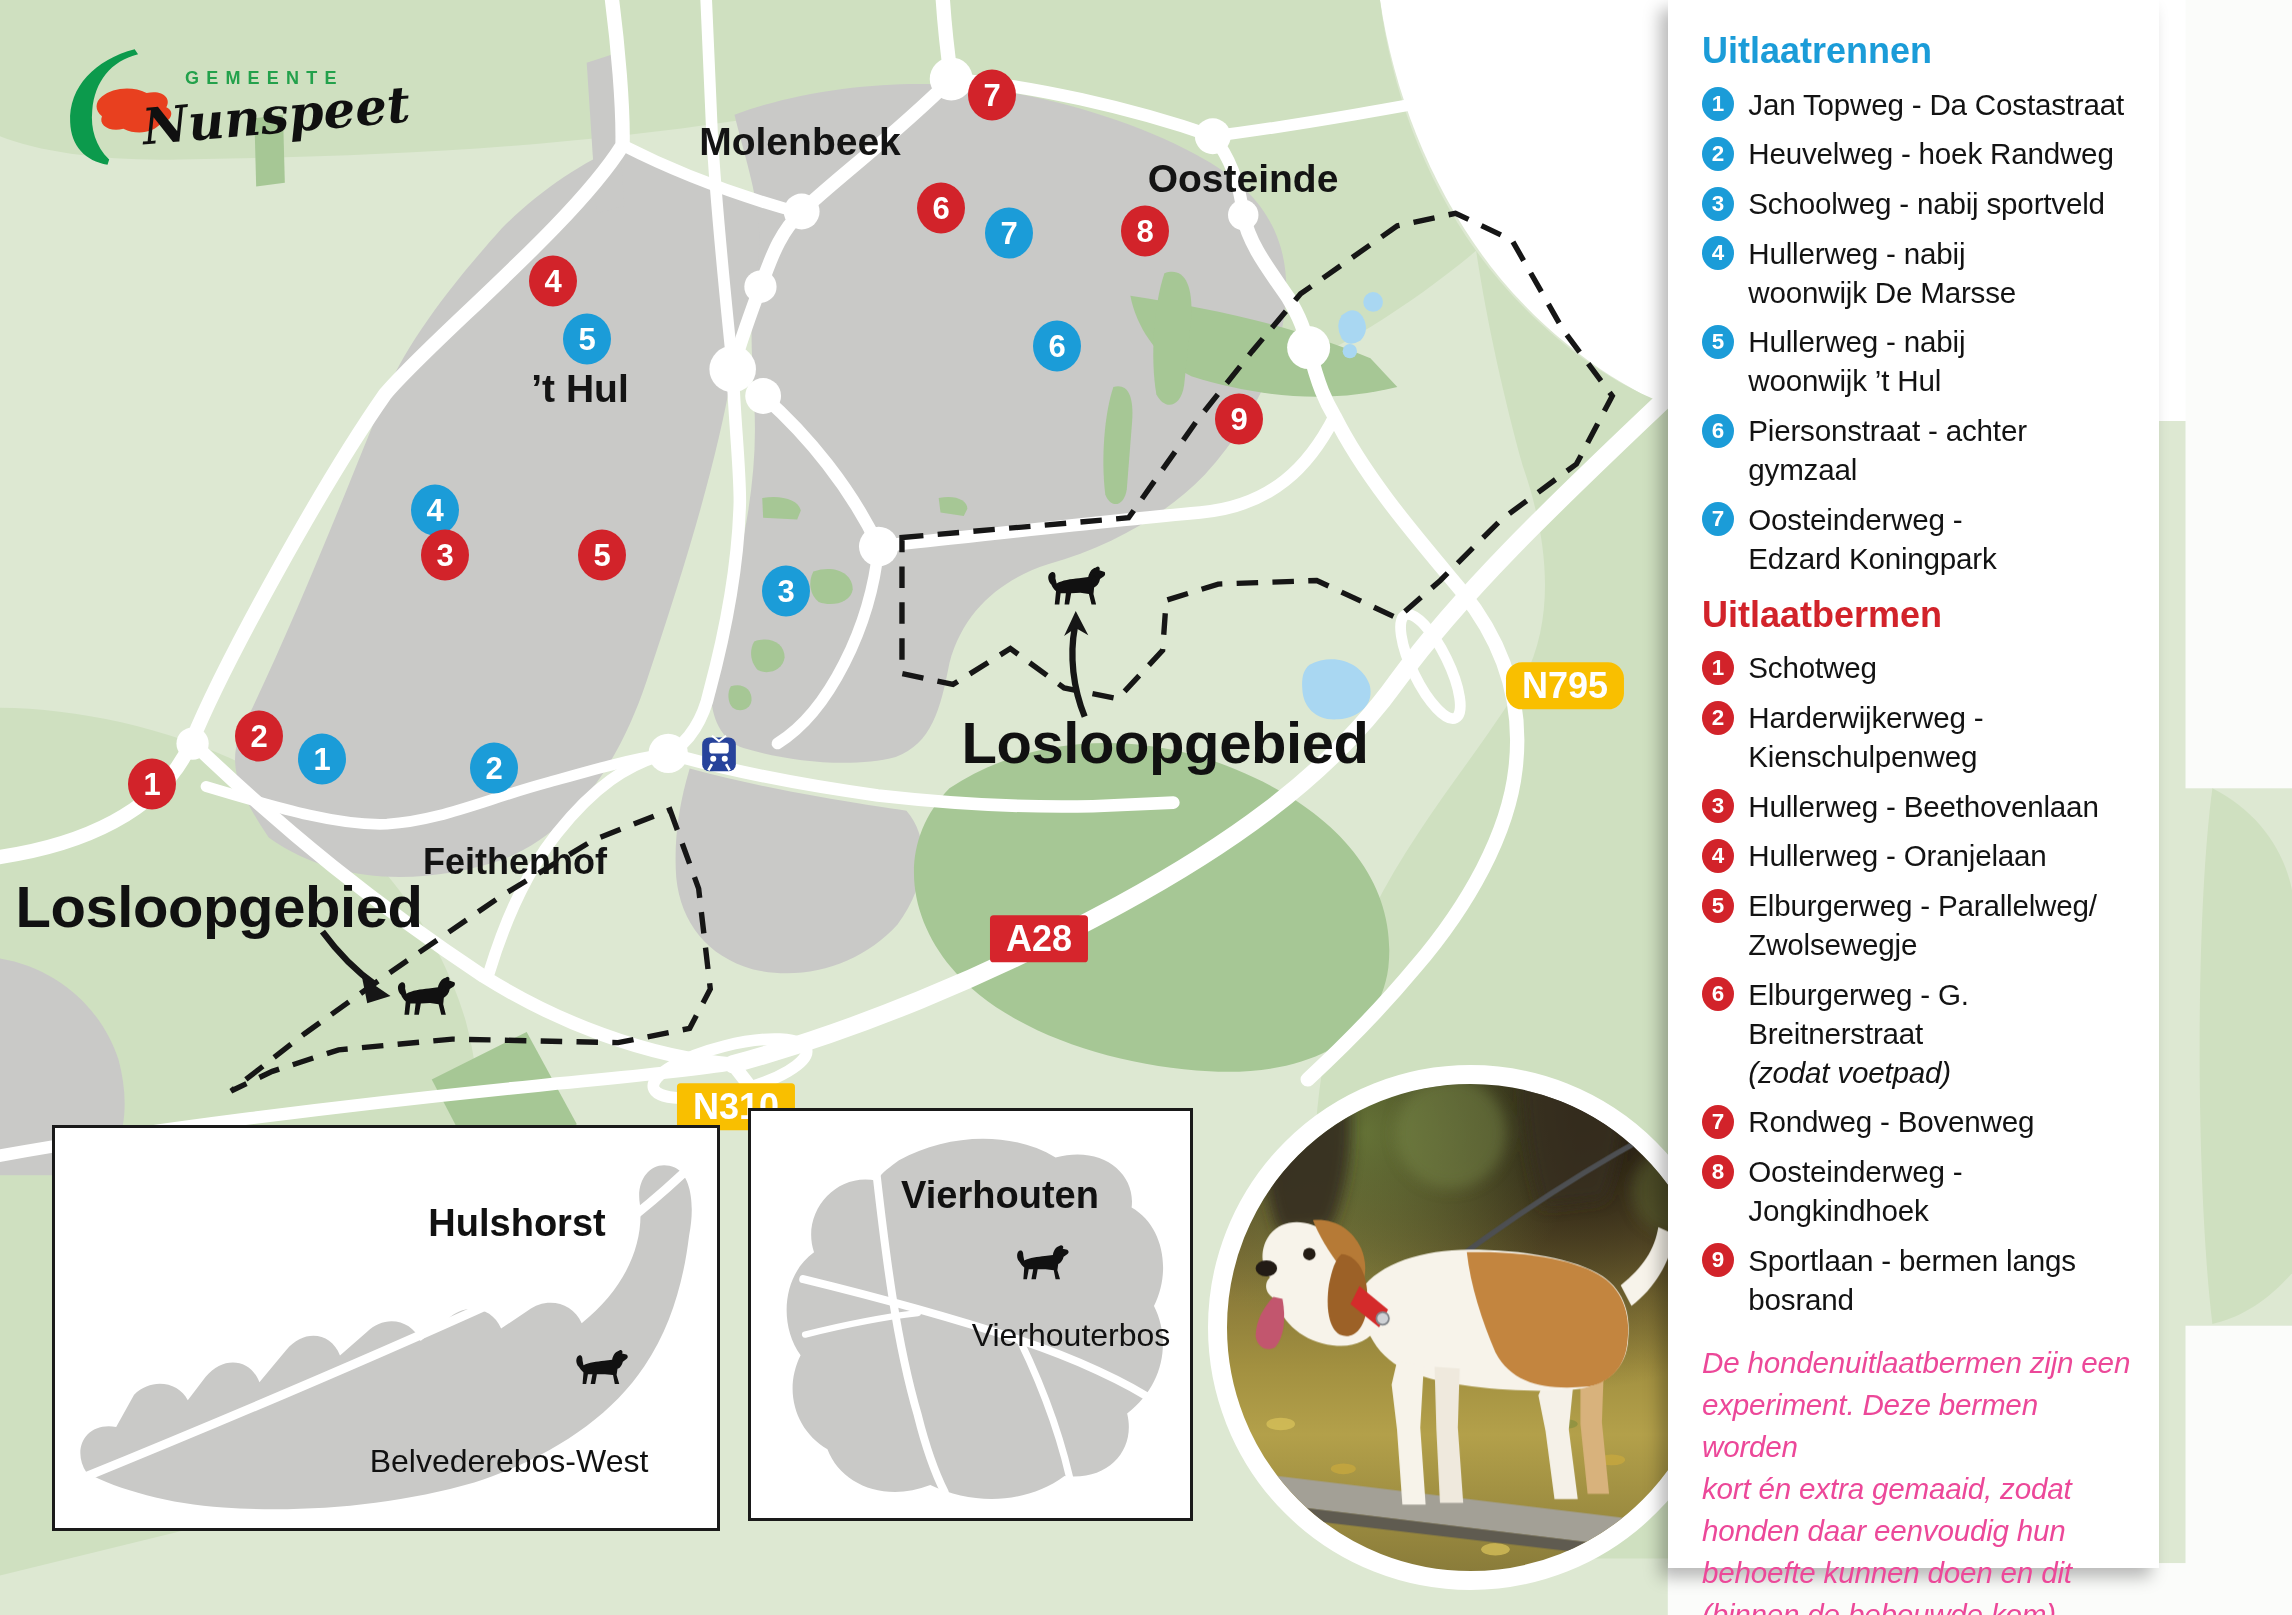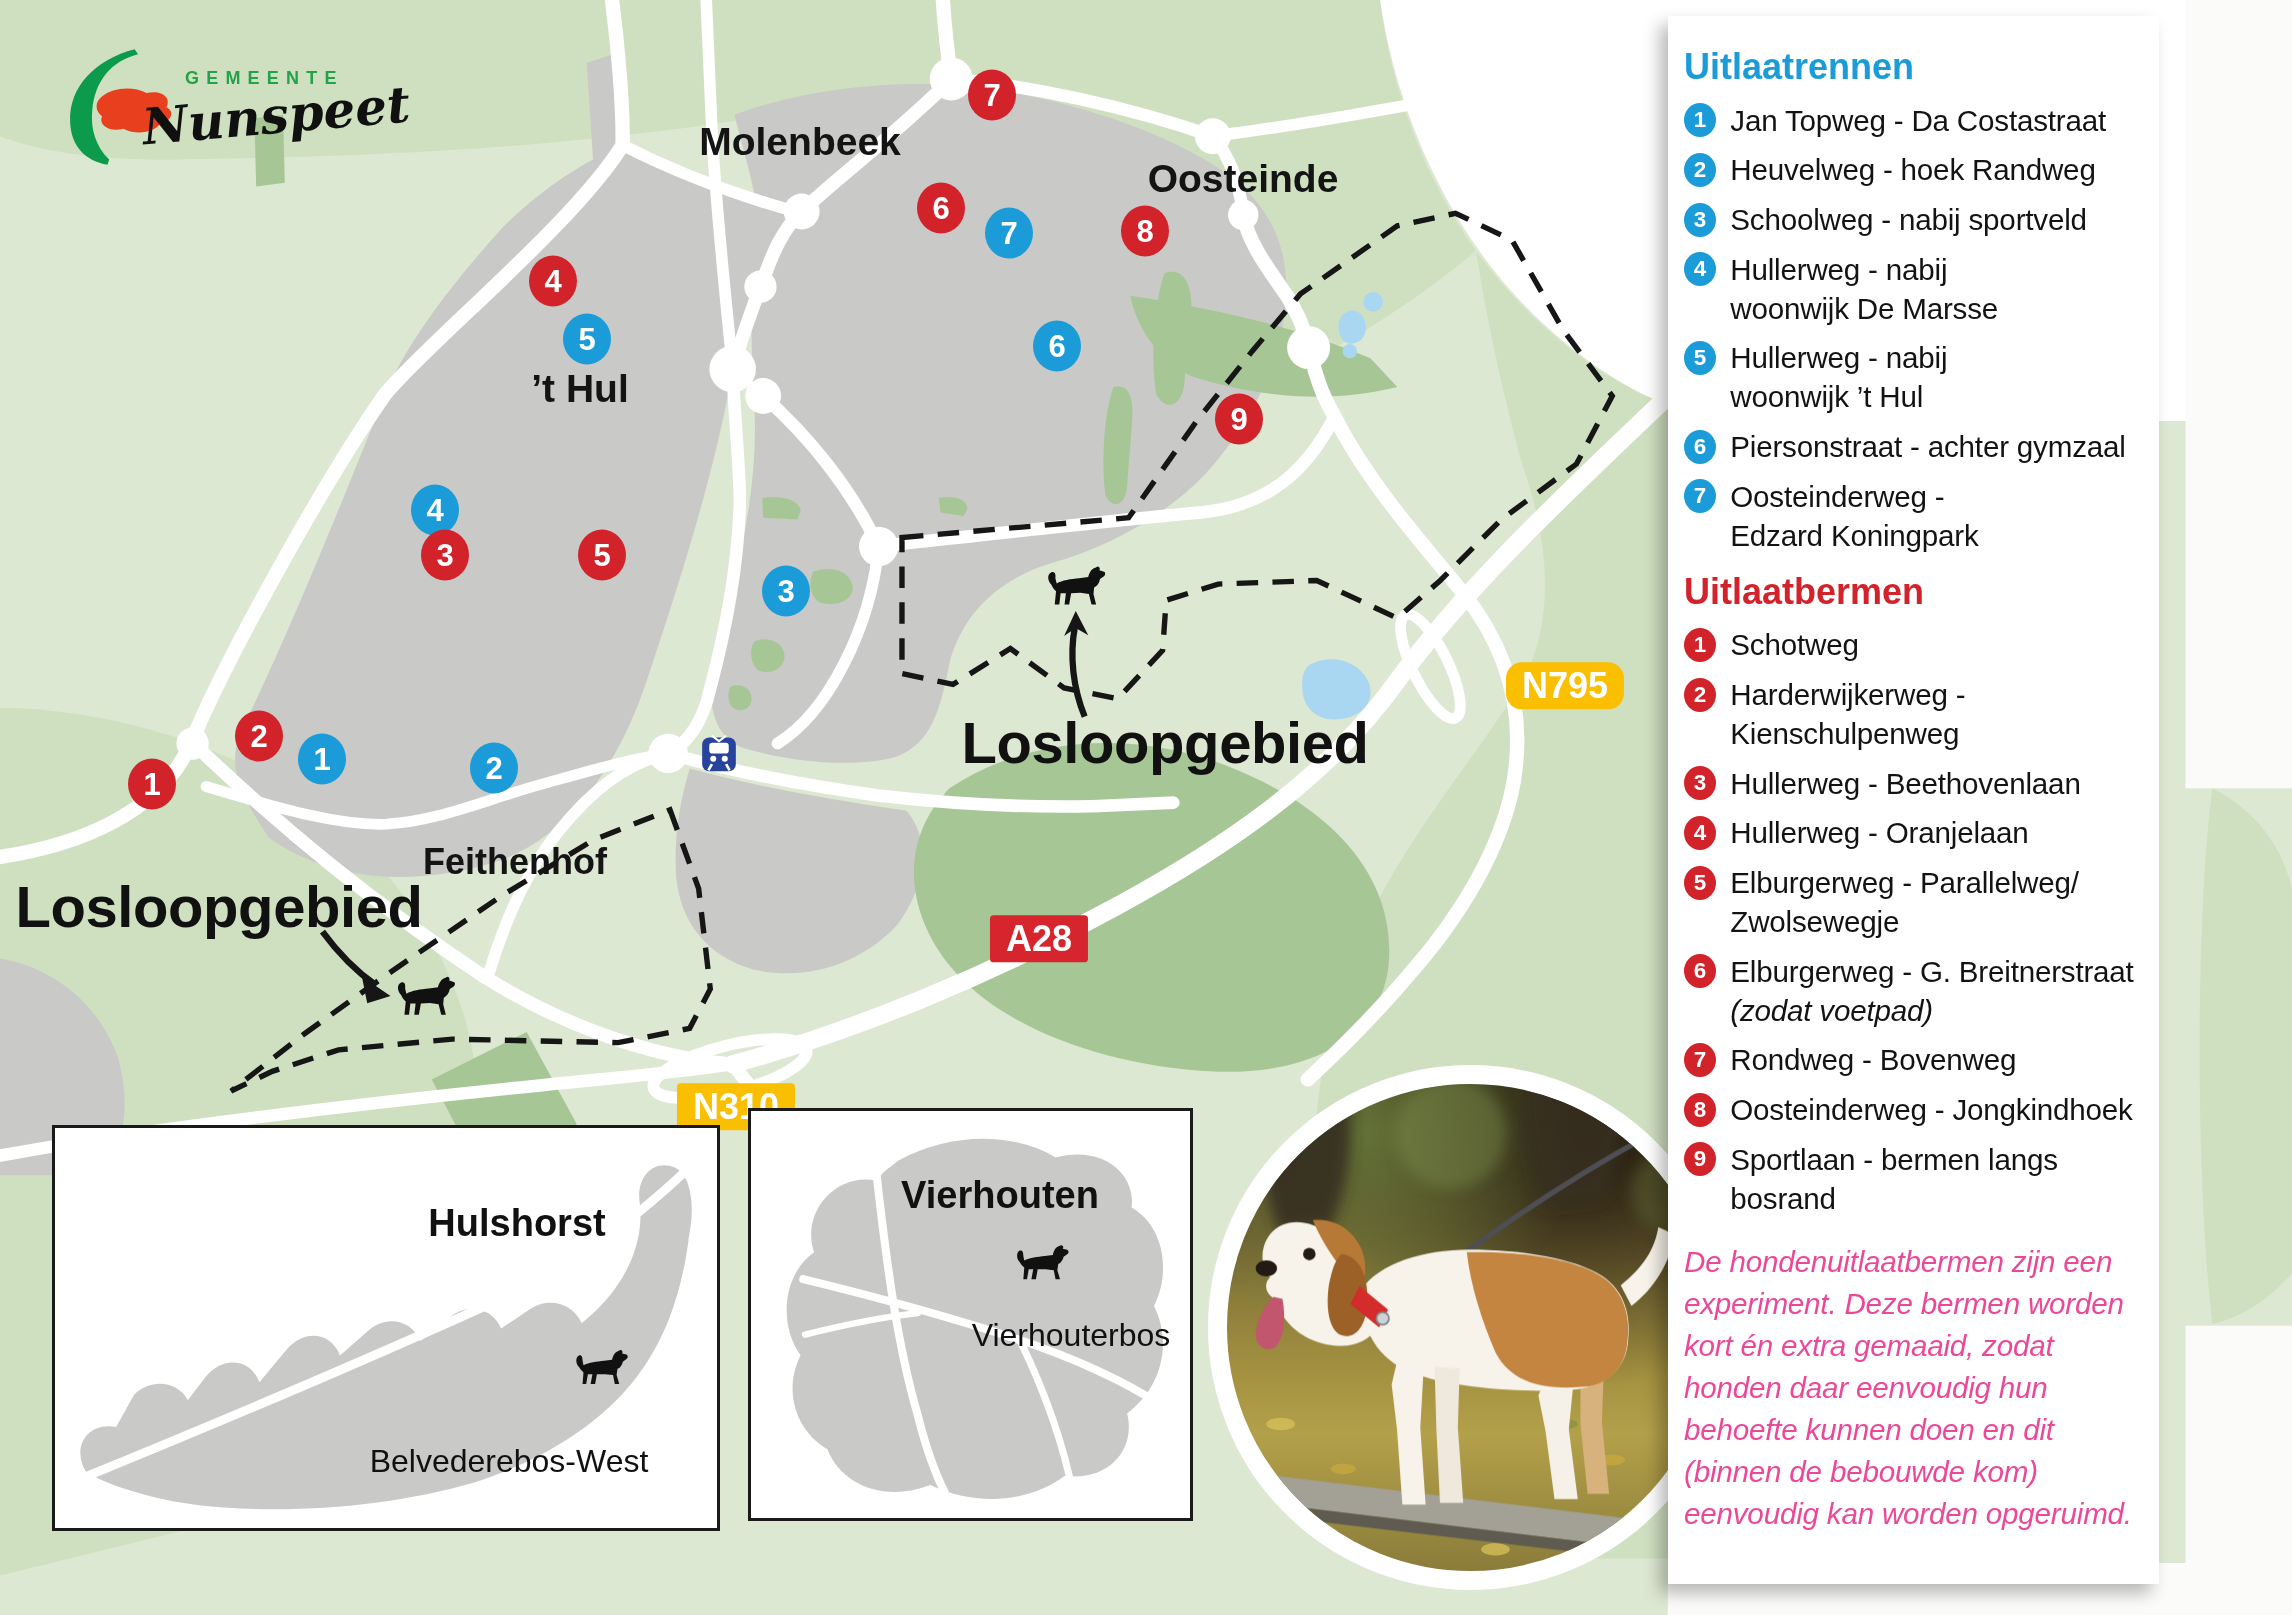--- a/index.html
+++ b/index.html
@@ -38,22 +38,22 @@
   .photo{position:absolute;left:1208px;top:1065px;width:525px;height:525px;border-radius:50%;
          border:19.7px solid #fff;box-sizing:border-box;overflow:hidden;z-index:4;
          background:
            radial-gradient(circle at 28% 10%,rgba(110,130,60,.8),rgba(110,130,60,0) 38%),
            radial-gradient(circle at 72% 6%,rgba(35,28,16,.95),rgba(35,28,16,0) 48%),
            linear-gradient(to bottom,#3d3320 0%,#4c3f26 16%,#6b5c30 30%,#8c7c3a 44%,
                            #a29040 58%,#b3a04a 72%,#9c8c40 88%,#8a7c3a 100%);}
   .photo svg{position:absolute;left:0;top:0;}
   
   .panel{position:absolute;left:1668px;top:0;width:491px;height:1568px;background:#fff;
-         box-sizing:border-box;padding:30px 23px 0 16px;z-index:6;
-         box-shadow:-8px 9px 16px rgba(0,0,0,.28);margin-top:16px;}
+         box-sizing:border-box;padding:30px 23px 0 34px;z-index:6;
+         box-shadow:-8px 9px 16px rgba(0,0,0,.28);}
   .lg-title{font-size:36px;font-weight:800;margin:0 0 12.5px 0;}
   .lg-title.blue{color:#1b9cd8;}
   .lg-title.red{color:#d2232a;margin-top:16px;}
   .lg-item{display:flex;gap:14.3px;margin-bottom:10.7px;align-items:flex-start;}
   .lg-num{flex:0 0 32px;width:32px;height:34px;border-radius:50%;display:flex;align-items:center;
           justify-content:center;color:#fff;font-weight:bold;font-size:22.4px;margin-top:2.7px;}
   .lg-num.blue{background:#1b9cd8;}
   .lg-num.red{background:#d2232a;}
   .lg-text{font-size:29.6px;line-height:39px;color:#131313;letter-spacing:-0.2px;}
   .lg-line{white-space:pre-line;}

